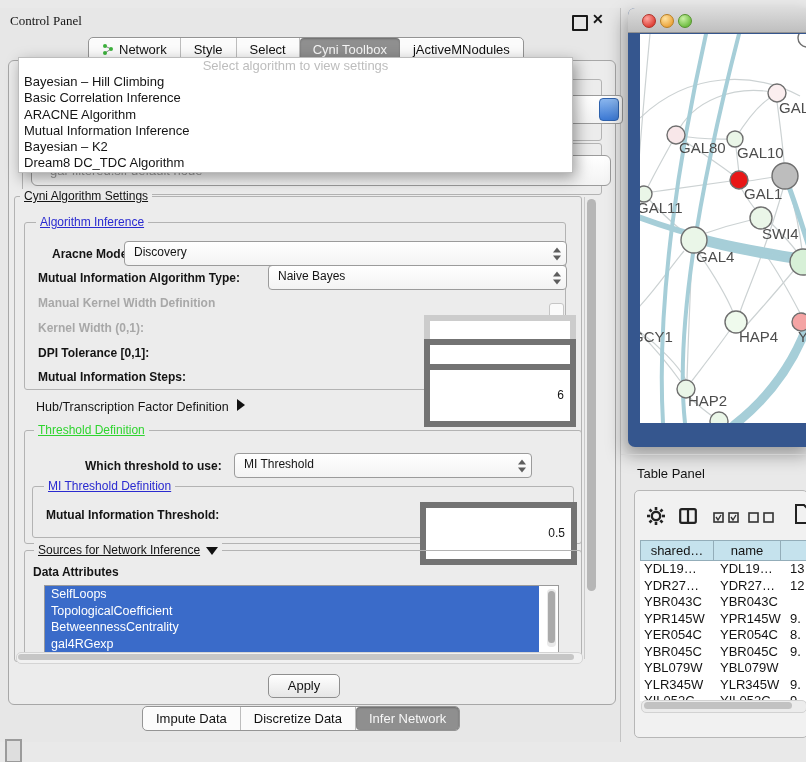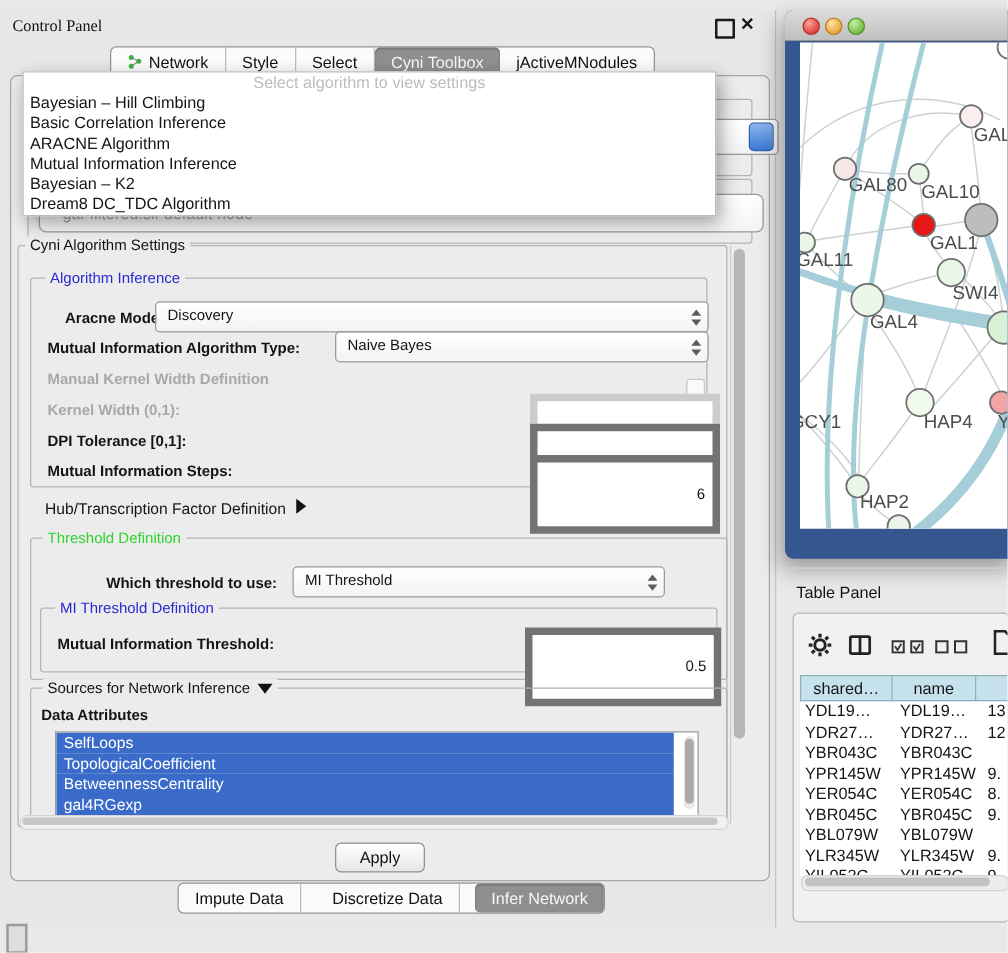--- a/index.html
+++ b/index.html
@@ -18,29 +18,29 @@
   
   .segbar{display:flex;align-items:stretch;background:#fbfbfb;border:1px solid #949494;
           border-radius:5px;height:23px;box-shadow:inset 0 1px 0 #fff;}
   .tab{display:flex;align-items:center;padding:0 13px;font-size:13px;color:#111;
        border-right:1px solid #bdbdbd;}
   .tab:last-child{border-right:none;}
   .tab.selected{background:#8f8f8f;color:#f7f7f7;border-radius:4px;border-right:none;
                 box-shadow:inset 0 1px 2px rgba(0,0,0,.25);}
   .tab .ticon{margin-right:5px;display:inline-flex;}
   #top-tabs{left:88px;top:29px;}
-  #bottom-tabs{left:142px;top:698px;gap:12px;}
+  #bottom-tabs{left:142px;top:698px;}
 
   
   #content{left:8px;top:52px;width:606px;height:643px;background:#ececec;
            border:1px solid #a7a7a7;border-radius:6px;}
 
   
   .groupbox{position:absolute;border:1px solid #b3b3b3;border-radius:3px;}
-  .gtitle{position:absolute;font-size:12px;background:#ececec;padding:0 4px;white-space:nowrap;}
+  .gtitle{position:absolute;font-size:12px;background:#ececec;padding:0 4px;white-space:nowrap;text-decoration:underline;}
   .blue{color:#2a2ad0;}
   .green{color:#2fd42f;}
 
   .lbl{position:absolute;font-size:12px;font-weight:bold;white-space:nowrap;}
   .lbl.off{color:#a8a8a8;}
   .plain{font-weight:normal;}
 
   .combo{position:absolute;background:linear-gradient(#ffffff,#f3f3f3);border:1px solid #9b9b9b;
          border-radius:4px;font-size:12px;line-height:21px;padding:0 22px 0 9px;}
   .stepper{position:absolute;right:5px;top:50%;width:8px;height:13px;transform:translateY(-50%);}

